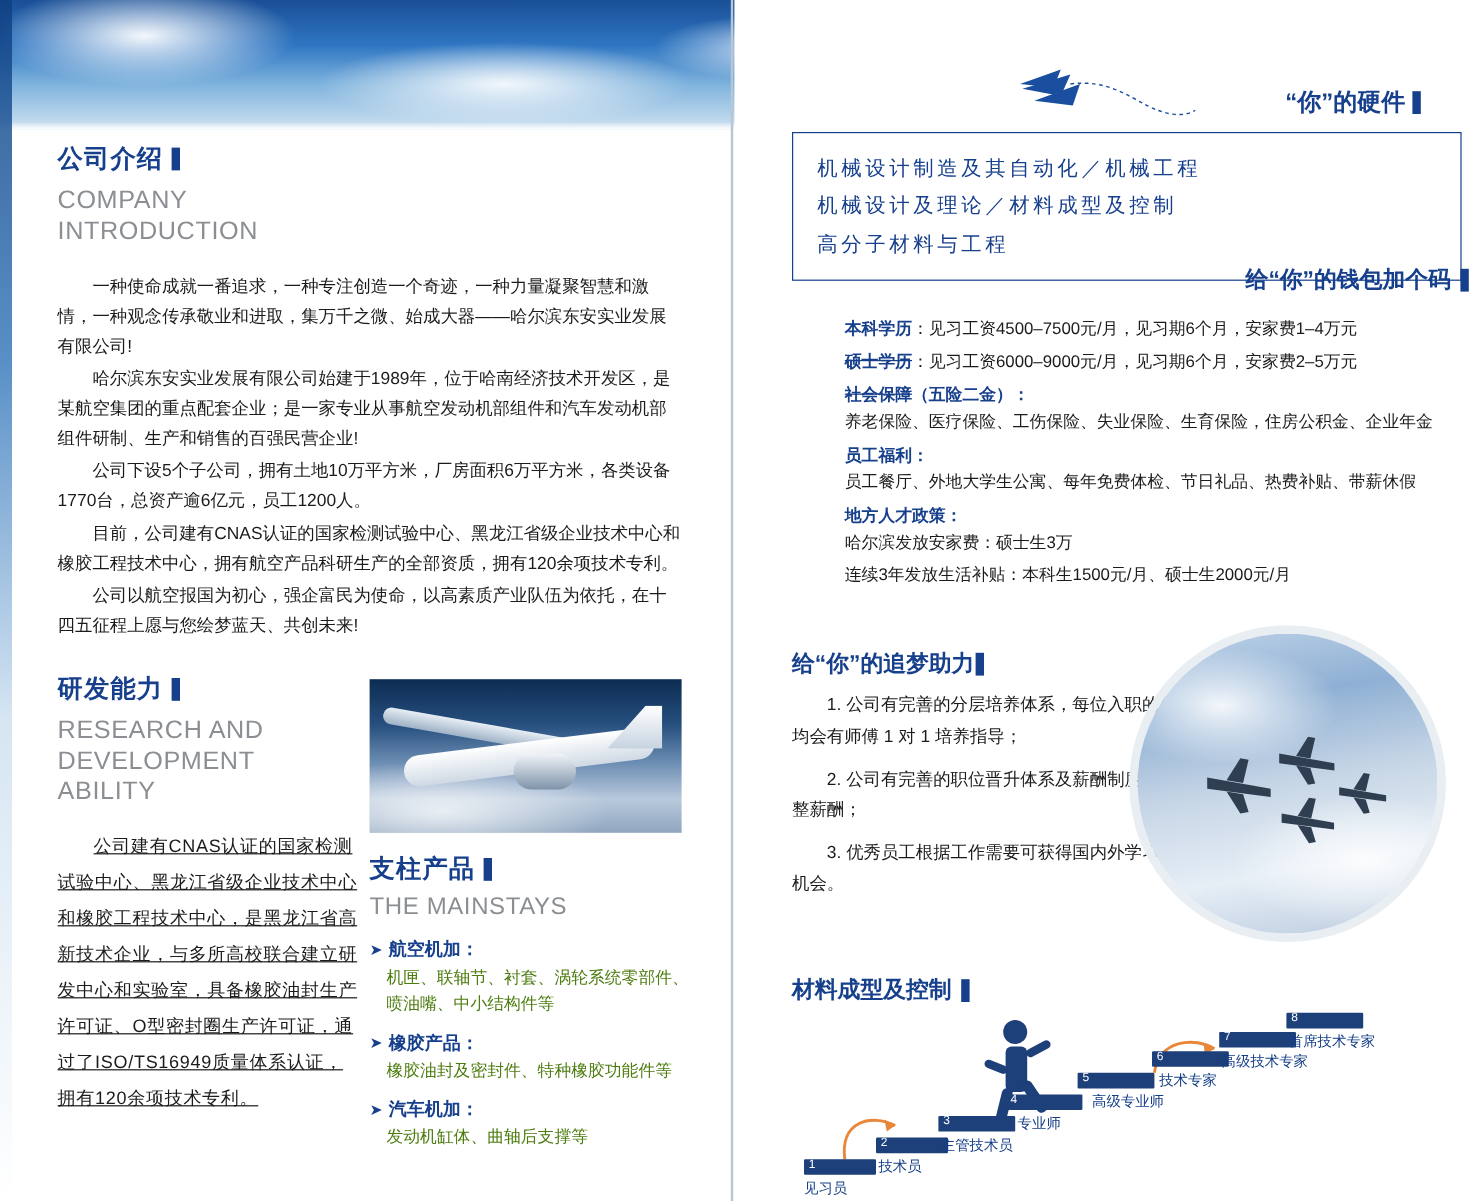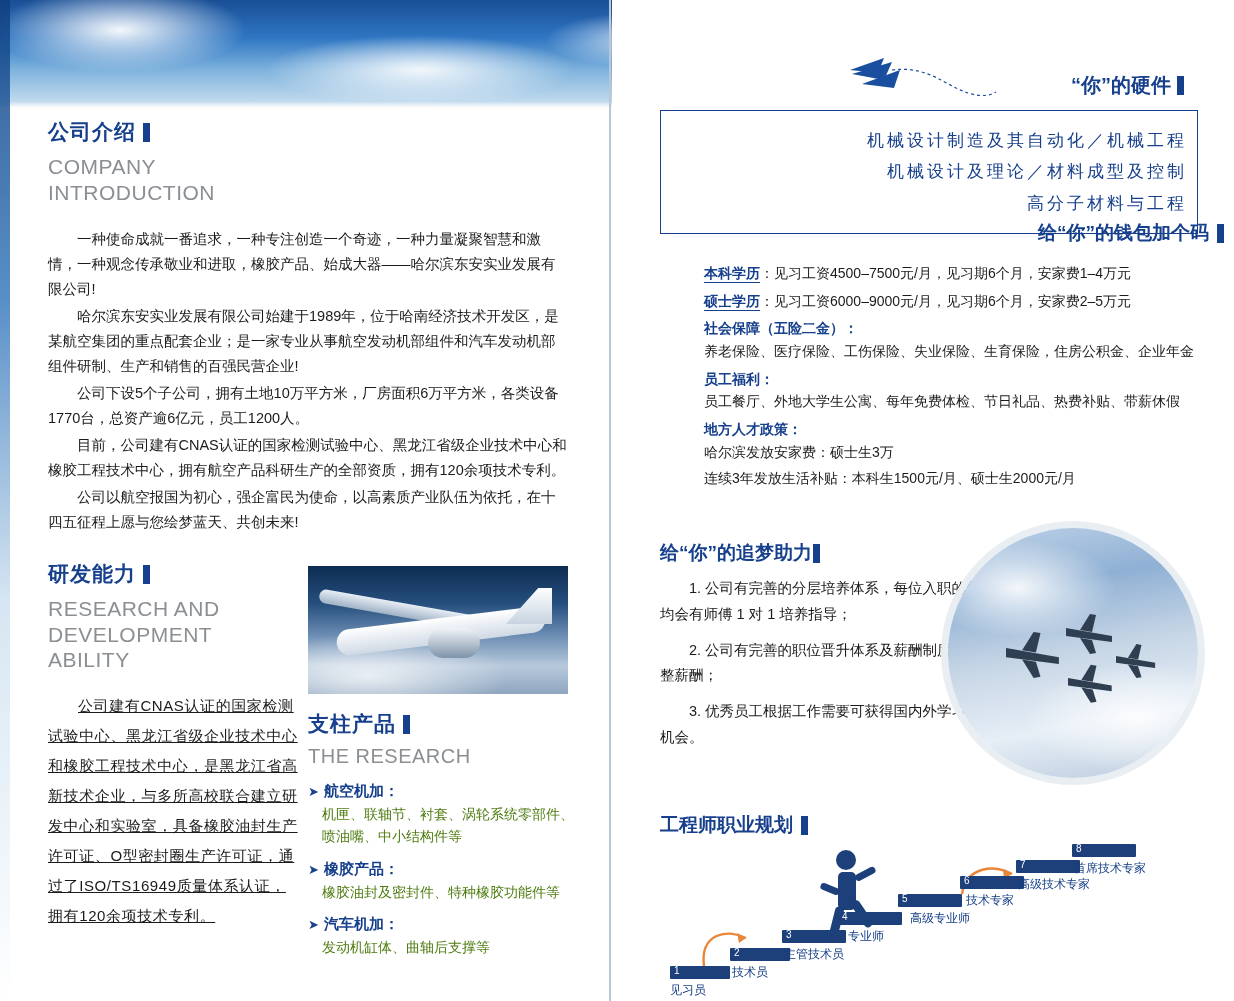--- a/index.html
+++ b/index.html
@@ -99,32 +99,32 @@
   
   .right{position:absolute;left:612px;top:0;width:622px;height:1001px;background:#fff;}
   .hdr-right{
     position:absolute;right:50px;top:72px;font-size:20px;color:#163f8c;font-weight:bold;
     display:flex;align-items:center;gap:6px;
   }
   .jet{position:absolute;left:232px;top:40px;width:170px;height:70px;}
 
   .box{
     position:absolute;left:48px;top:110px;width:516px;
-    border:1.5px solid #163f8c;padding:14px 10px;text-align:right;
+    border:1.5px solid #163f8c;padding:14px 20px;text-align:left;
   }
   .box div{font-size:17px;color:#163f8c;letter-spacing:3px;line-height:1.85;}
 
   .sec2{position:absolute;left:48px;top:220px;width:520px;margin-left:44px;}
   .sec2 .title{
     font-size:19px;color:#163f8c;font-weight:bold;display:flex;align-items:center;
     justify-content:flex-end;gap:8px;
   }
   .pay{margin-top:16px;}
   .pay .row{font-size:14px;line-height:1.62;margin-bottom:5px;}
-  .pay .k{color:#163f8c;font-weight:bold;border-bottom:1.5px solid #163f8c;padding-bottom:1px;}
+  .pay .k{color:#163f8c;font-weight:bold;border-bottom:1.5px solid #163f8c;padding-bottom:19px;}
   .pay .k2{color:#163f8c;font-weight:bold;}
   .pay .sub{font-size:14px;line-height:1.62;margin-bottom:4px;}
 
   .dream{position:absolute;left:48px;top:540px;width:360px;}
   .dream .title{font-size:19px;color:#163f8c;font-weight:bold;display:flex;align-items:center;gap:1px;}
   .dream p{font-size:14.5px;line-height:1.78;margin:10px 0 0 0;text-indent:2em;}
 
   .circle-photo{
     position:absolute;left:336px;top:528px;width:250px;height:250px;border-radius:50%;
     background:
@@ -154,21 +154,21 @@
     <div class="left-edge"></div>
 
     <div id="company-intro">
       <h2 class="sec-cn">
         <span>公司介绍</span>
         <span class="bar"></span>
       </h2>
       <h3 class="sec-en" style="white-space:pre-line;">COMPANY
 INTRODUCTION</h3>
       <div id="company-body">
-        <p class="body">一种使命成就一番追求，一种专注创造一个奇迹，一种力量凝聚智慧和激情，一种观念传承敬业和进取，橡胶产品、始成大器——哈尔滨东安实业发展有限公司!</p>
+        <p class="body">一种使命成就一番追求，一种专注创造一个奇迹，一种力量凝聚智慧和激情，一种观念传承敬业和进取，集万千之微、始成大器——哈尔滨东安实业发展有限公司!</p>
         <p class="body">哈尔滨东安实业发展有限公司始建于1989年，位于哈南经济技术开发区，是某航空集团的重点配套企业；是一家专业从事航空发动机部组件和汽车发动机部组件研制、生产和销售的百强民营企业!</p>
         <p class="body">公司下设5个子公司，拥有土地10万平方米，厂房面积6万平方米，各类设备1770台，总资产逾6亿元，员工1200人。</p>
         <p class="body">目前，公司建有CNAS认证的国家检测试验中心、黑龙江省级企业技术中心和橡胶工程技术中心，拥有航空产品科研生产的全部资质，拥有120余项技术专利。</p>
         <p class="body">公司以航空报国为初心，强企富民为使命，以高素质产业队伍为依托，在十四五征程上愿与您绘梦蓝天、共创未来!</p>
       </div>
     </div>
 
     <div id="rd">
       <h2 class="sec-cn">
         <span>研发能力</span>
@@ -186,21 +186,21 @@
       <div class="fuse"></div>
       <div class="eng"></div>
       <div class="tail"></div>
     </div>
 
     <div id="mainstays">
       <h2 class="sec-cn">
         <span>支柱产品</span>
         <span class="bar"></span>
       </h2>
-      <h3 class="sec-en">THE RESEARCH</h3>
+      <h3 class="sec-en">THE MAINSTAYS</h3>
       <div class="ms-list">
         <div class="ms-item">
           <div class="ms-title">
             <span class="arrow">➤</span>
             <span>航空机加：</span>
           </div>
           <div class="ms-text">机匣、联轴节、衬套、涡轮系统零部件、喷油嘴、中小结构件等</div>
         </div>
         <div class="ms-item">
           <div class="ms-title">
@@ -303,21 +303,21 @@
             <path d="M0 0 L46 8 L46 14 L0 8 Z"></path>
             <path d="M14 2 L24 -14 L30 -13 L26 4 Z"></path>
             <path d="M14 10 L24 26 L30 25 L26 12 Z"></path>
           </g>
         </g>
       </svg>
     </div>
 
     <div class="career">
       <div class="title">
-        <span>工程师职业规划</span>
+        <span>材料成型及控制</span>
         <span class="bar"></span>
       </div>
 
       <div class="stairs">
         <svg viewBox="0 0 540 150" width="540" height="150" style="position:absolute;left:0;top:0;">
 
           <path d="M44 118 C40 86 66 80 86 90" fill="none" stroke="#e8873a" stroke-width="2.4"></path>
           <path d="M86 90 l-9 -5 l2 10 z" fill="#e8873a"></path>
           <path d="M302 46 C306 18 336 16 352 26" fill="none" stroke="#e8873a" stroke-width="2.4"></path>
           <path d="M352 26 l-9 -5 l1 10 z" fill="#e8873a"></path>

